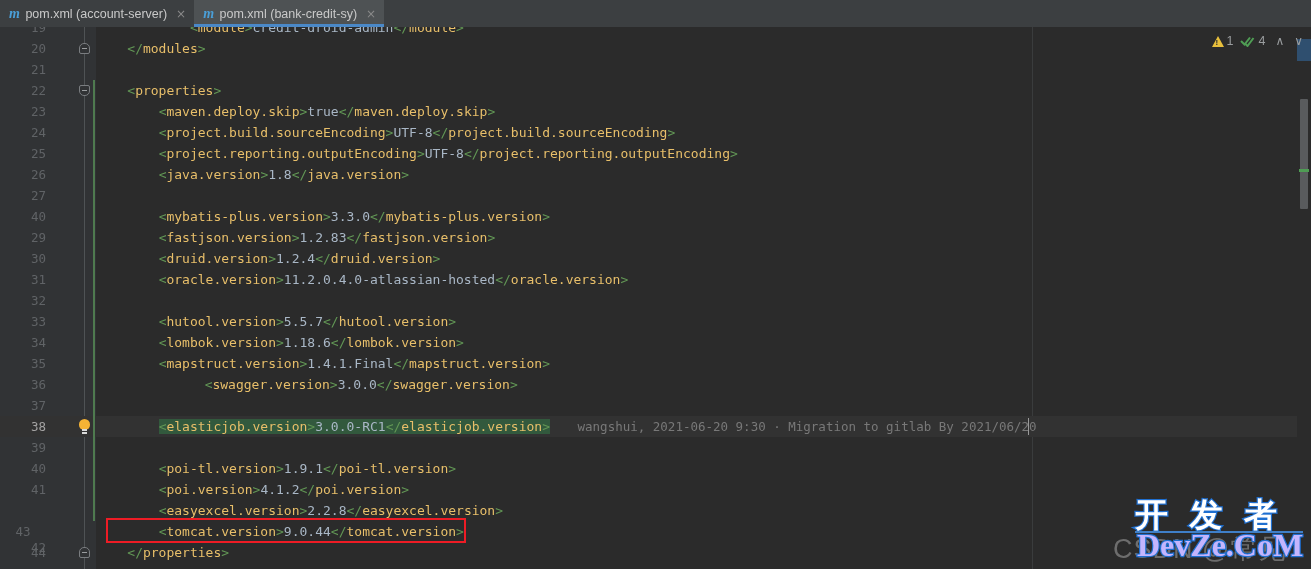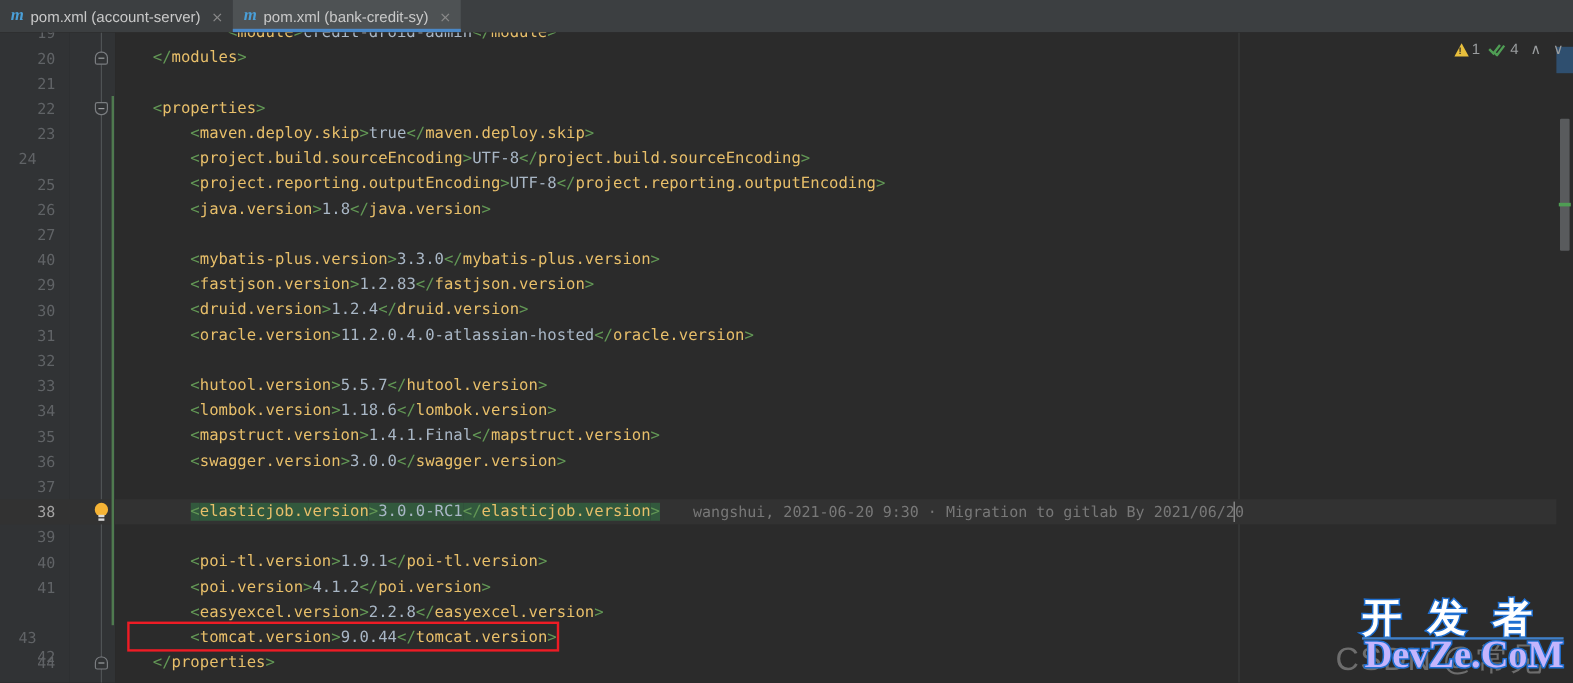--- a/index.html
+++ b/index.html
@@ -374,21 +374,21 @@
       <div class="lnum" style="top: 11px; left: 0px;">20</div>
       <div class="fold-icon up" style="top: 16px; left: 79px;"></div>
       <div class="row" style="top: 11px; left: 96px;"><span class="txt">    </span><span class="br">&lt;/</span><span class="tag">modules</span><span class="br">&gt;</span></div>
       <div class="lnum" style="top: 32px; left: 0px;">21</div>
       <div class="row" style="top: 32px; left: 96px;"></div>
       <div class="lnum" style="top: 53px; left: 0px;">22</div>
       <div class="fold-icon down" style="top: 58px; left: 79px;"></div>
       <div class="row" style="top: 53px; left: 96px;"><span class="txt">    </span><span class="br">&lt;</span><span class="tag">properties</span><span class="br">&gt;</span></div>
       <div class="lnum" style="top: 74px; left: 0px;">23</div>
       <div class="row" style="top: 74px; left: 96px;"><span class="txt">        </span><span class="br">&lt;</span><span class="tag">maven.deploy.skip</span><span class="br">&gt;</span><span class="txt">true</span><span class="br">&lt;/</span><span class="tag">maven.deploy.skip</span><span class="br">&gt;</span></div>
-      <div class="lnum" style="top: 95px; left: 0px; text-align: center;">24</div>
+      <div class="lnum" style="top: 95px; left: 0px;">24</div>
       <div class="row" style="top: 95px; left: 96px;"><span class="txt">        </span><span class="br">&lt;</span><span class="tag">project.build.sourceEncoding</span><span class="br">&gt;</span><span class="txt">UTF-8</span><span class="br">&lt;/</span><span class="tag">project.build.sourceEncoding</span><span class="br">&gt;</span></div>
       <div class="lnum" style="top: 116px; left: 0px;">25</div>
       <div class="row" style="top: 116px; left: 96px;"><span class="txt">        </span><span class="br">&lt;</span><span class="tag">project.reporting.outputEncoding</span><span class="br">&gt;</span><span class="txt">UTF-8</span><span class="br">&lt;/</span><span class="tag">project.reporting.outputEncoding</span><span class="br">&gt;</span></div>
       <div class="lnum" style="top: 137px; left: 0px;">26</div>
       <div class="row" style="top: 137px; left: 96px;"><span class="txt">        </span><span class="br">&lt;</span><span class="tag">java.version</span><span class="br">&gt;</span><span class="txt">1.8</span><span class="br">&lt;/</span><span class="tag">java.version</span><span class="br">&gt;</span></div>
       <div class="lnum" style="top: 158px; left: 0px;">27</div>
       <div class="row" style="top: 158px; left: 96px;"></div>
       <div class="lnum" style="top: 179px; left: 0px;">40</div>
       <div class="row" style="top: 179px; left: 96px;"><span class="txt">        </span><span class="br">&lt;</span><span class="tag">mybatis-plus.version</span><span class="br">&gt;</span><span class="txt">3.3.0</span><span class="br">&lt;/</span><span class="tag">mybatis-plus.version</span><span class="br">&gt;</span></div>
       <div class="lnum" style="top: 200px; left: 0px;">29</div>
@@ -399,21 +399,21 @@
       <div class="row" style="top: 242px; left: 96px;"><span class="txt">        </span><span class="br">&lt;</span><span class="tag">oracle.version</span><span class="br">&gt;</span><span class="txt">11.2.0.4.0-atlassian-hosted</span><span class="br">&lt;/</span><span class="tag">oracle.version</span><span class="br">&gt;</span></div>
       <div class="lnum" style="top: 263px; left: 0px;">32</div>
       <div class="row" style="top: 263px; left: 96px;"></div>
       <div class="lnum" style="top: 284px; left: 0px;">33</div>
       <div class="row" style="top: 284px; left: 96px;"><span class="txt">        </span><span class="br">&lt;</span><span class="tag">hutool.version</span><span class="br">&gt;</span><span class="txt">5.5.7</span><span class="br">&lt;/</span><span class="tag">hutool.version</span><span class="br">&gt;</span></div>
       <div class="lnum" style="top: 305px; left: 0px;">34</div>
       <div class="row" style="top: 305px; left: 96px;"><span class="txt">        </span><span class="br">&lt;</span><span class="tag">lombok.version</span><span class="br">&gt;</span><span class="txt">1.18.6</span><span class="br">&lt;/</span><span class="tag">lombok.version</span><span class="br">&gt;</span></div>
       <div class="lnum" style="top: 326px; left: 0px;">35</div>
       <div class="row" style="top: 326px; left: 96px;"><span class="txt">        </span><span class="br">&lt;</span><span class="tag">mapstruct.version</span><span class="br">&gt;</span><span class="txt">1.4.1.Final</span><span class="br">&lt;/</span><span class="tag">mapstruct.version</span><span class="br">&gt;</span></div>
       <div class="lnum" style="top: 347px; left: 0px;">36</div>
-      <div class="row" style="top: 347px; left: 96px;"><span class="txt">        </span><span class="br">&lt;</span><span class="tag">swagger.version</span><span class="br">&gt;</span><span class="txt">3.0.0</span><span class="br">&lt;/</span><span class="tag">swagger.version</span><span class="br">&gt;</span></div>
+      <div class="row" style="top: 347px; left: 96px; padding-left: 46px;"><span class="txt">        </span><span class="br">&lt;</span><span class="tag">swagger.version</span><span class="br">&gt;</span><span class="txt">3.0.0</span><span class="br">&lt;/</span><span class="tag">swagger.version</span><span class="br">&gt;</span></div>
       <div class="lnum" style="top: 368px; left: 0px;">37</div>
       <div class="row" style="top: 368px; left: 96px;"></div>
       <div class="row-hl" style="top: 389px;"></div>
       <div class="lnum current" style="top: 389px; left: 0px;">38</div>
       <div class="bulb" style="top: 392px; left: 77px;">
         <span class="glass"></span>
         <span class="base"></span>
         <span class="base2"></span>
       </div>
       <div class="row" style="top: 389px; left: 96px;"><span class="txt">        </span><span class="br sel-tag">&lt;</span><span class="tag sel-tag">elasticjob.version</span><span class="br sel-tag">&gt;</span><span class="txt sel-txt">3.0.0-RC1</span><span class="br sel-tag">&lt;/</span><span class="tag sel-tag">elasticjob.version</span><span class="br sel-tag">&gt;</span></div>

